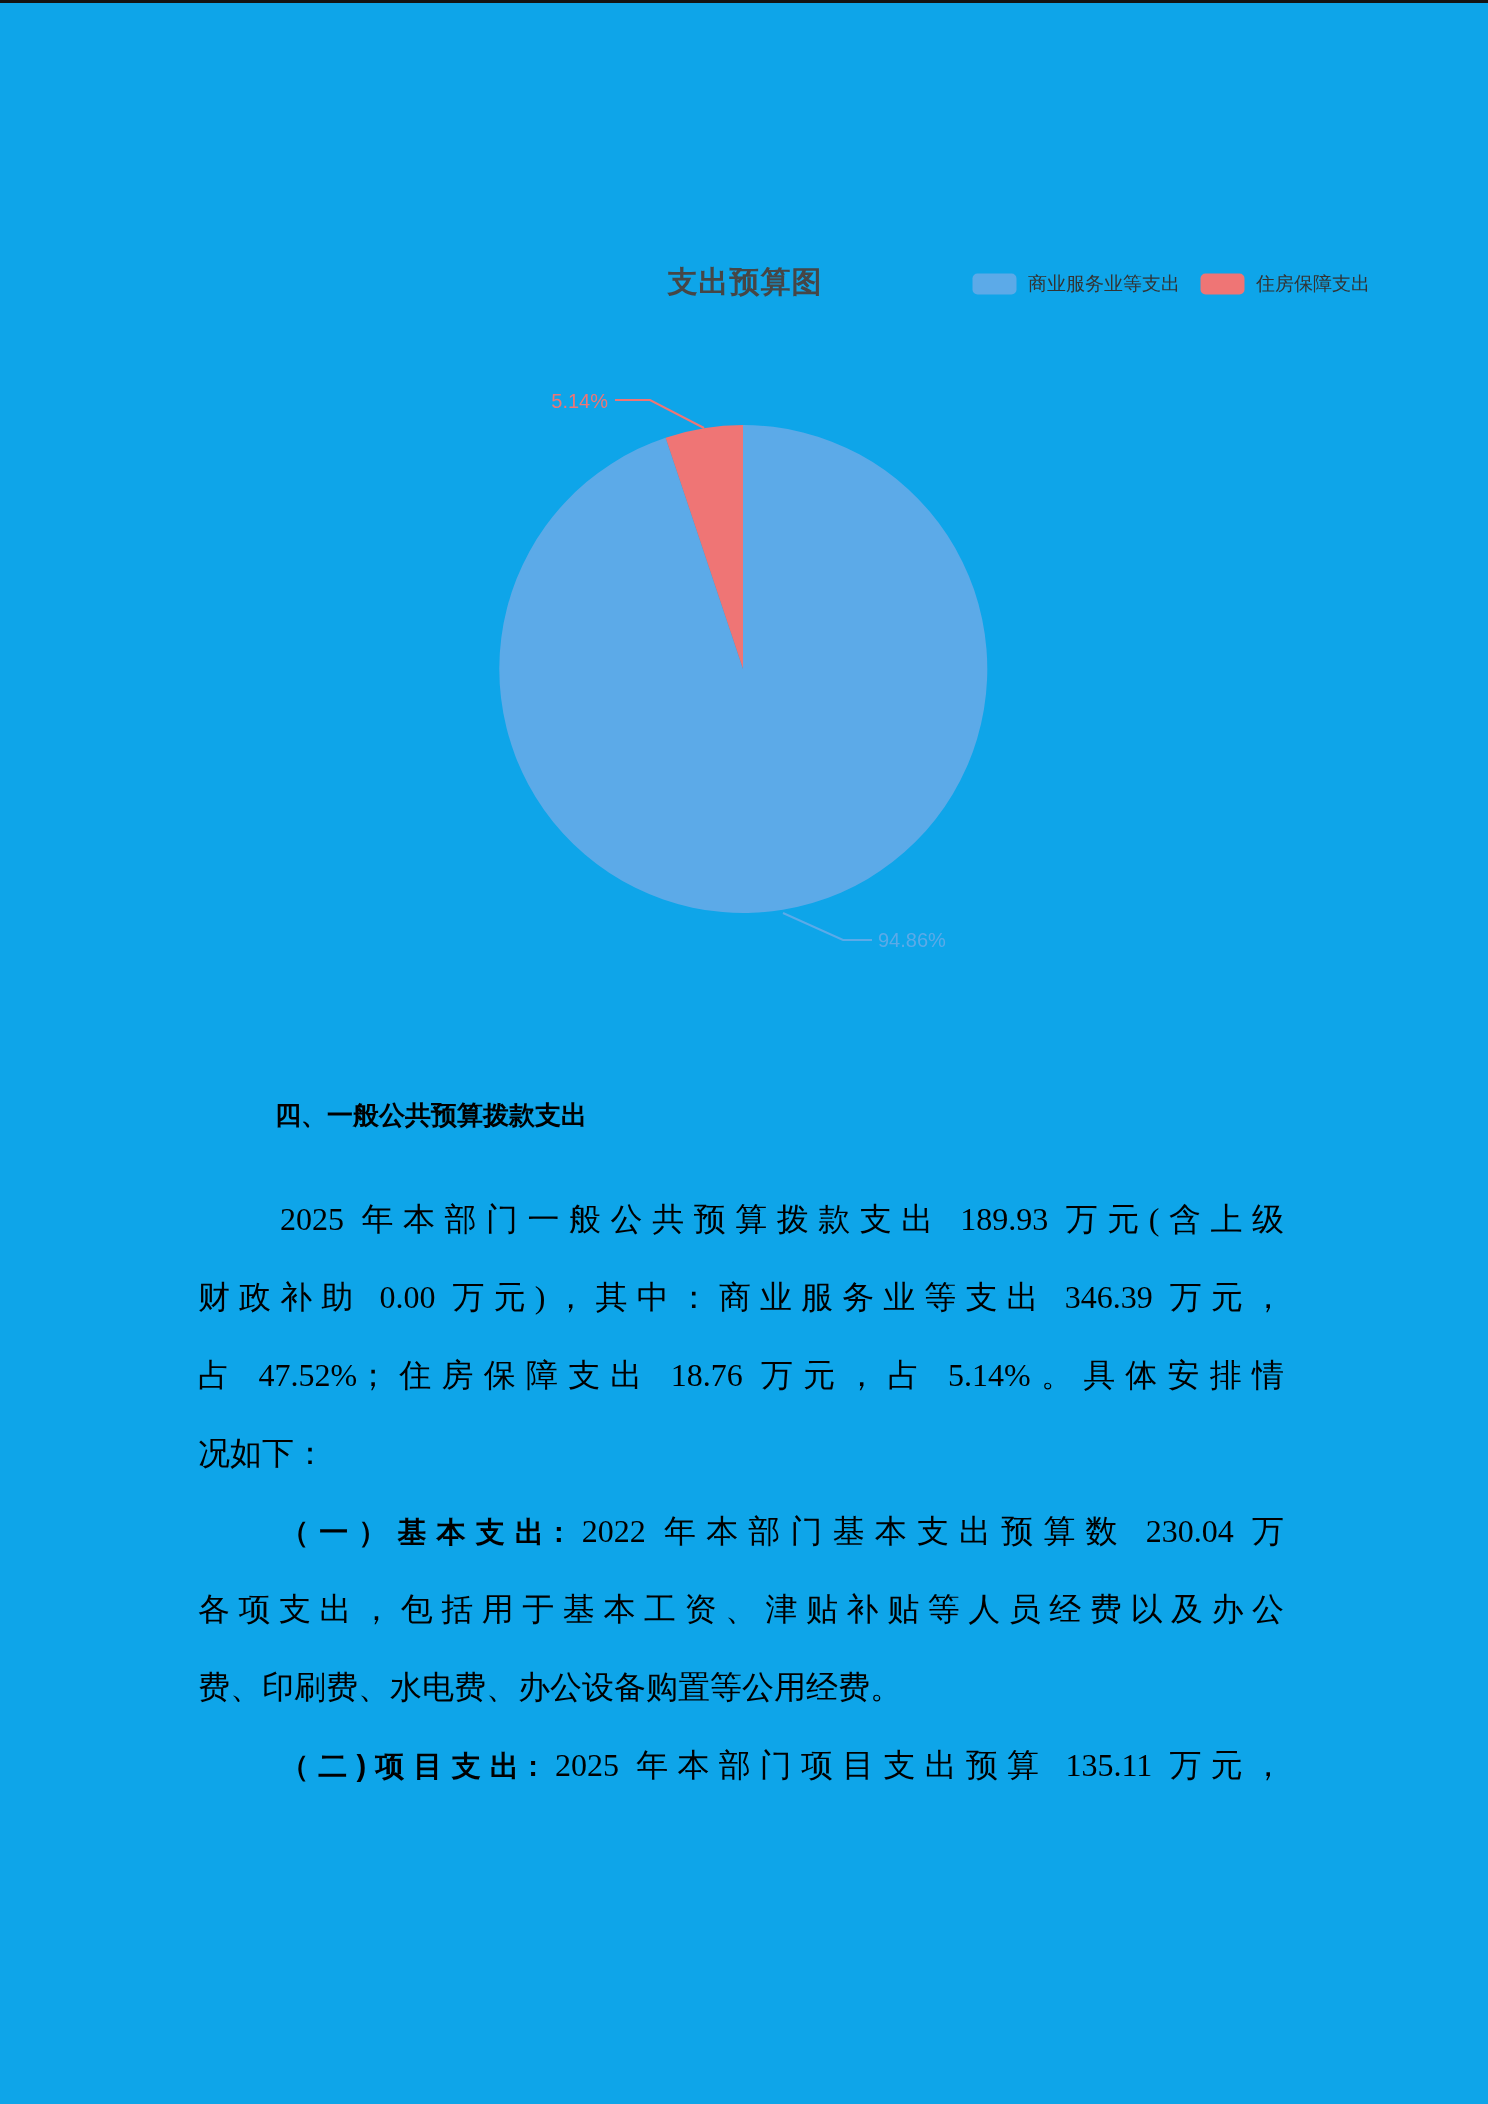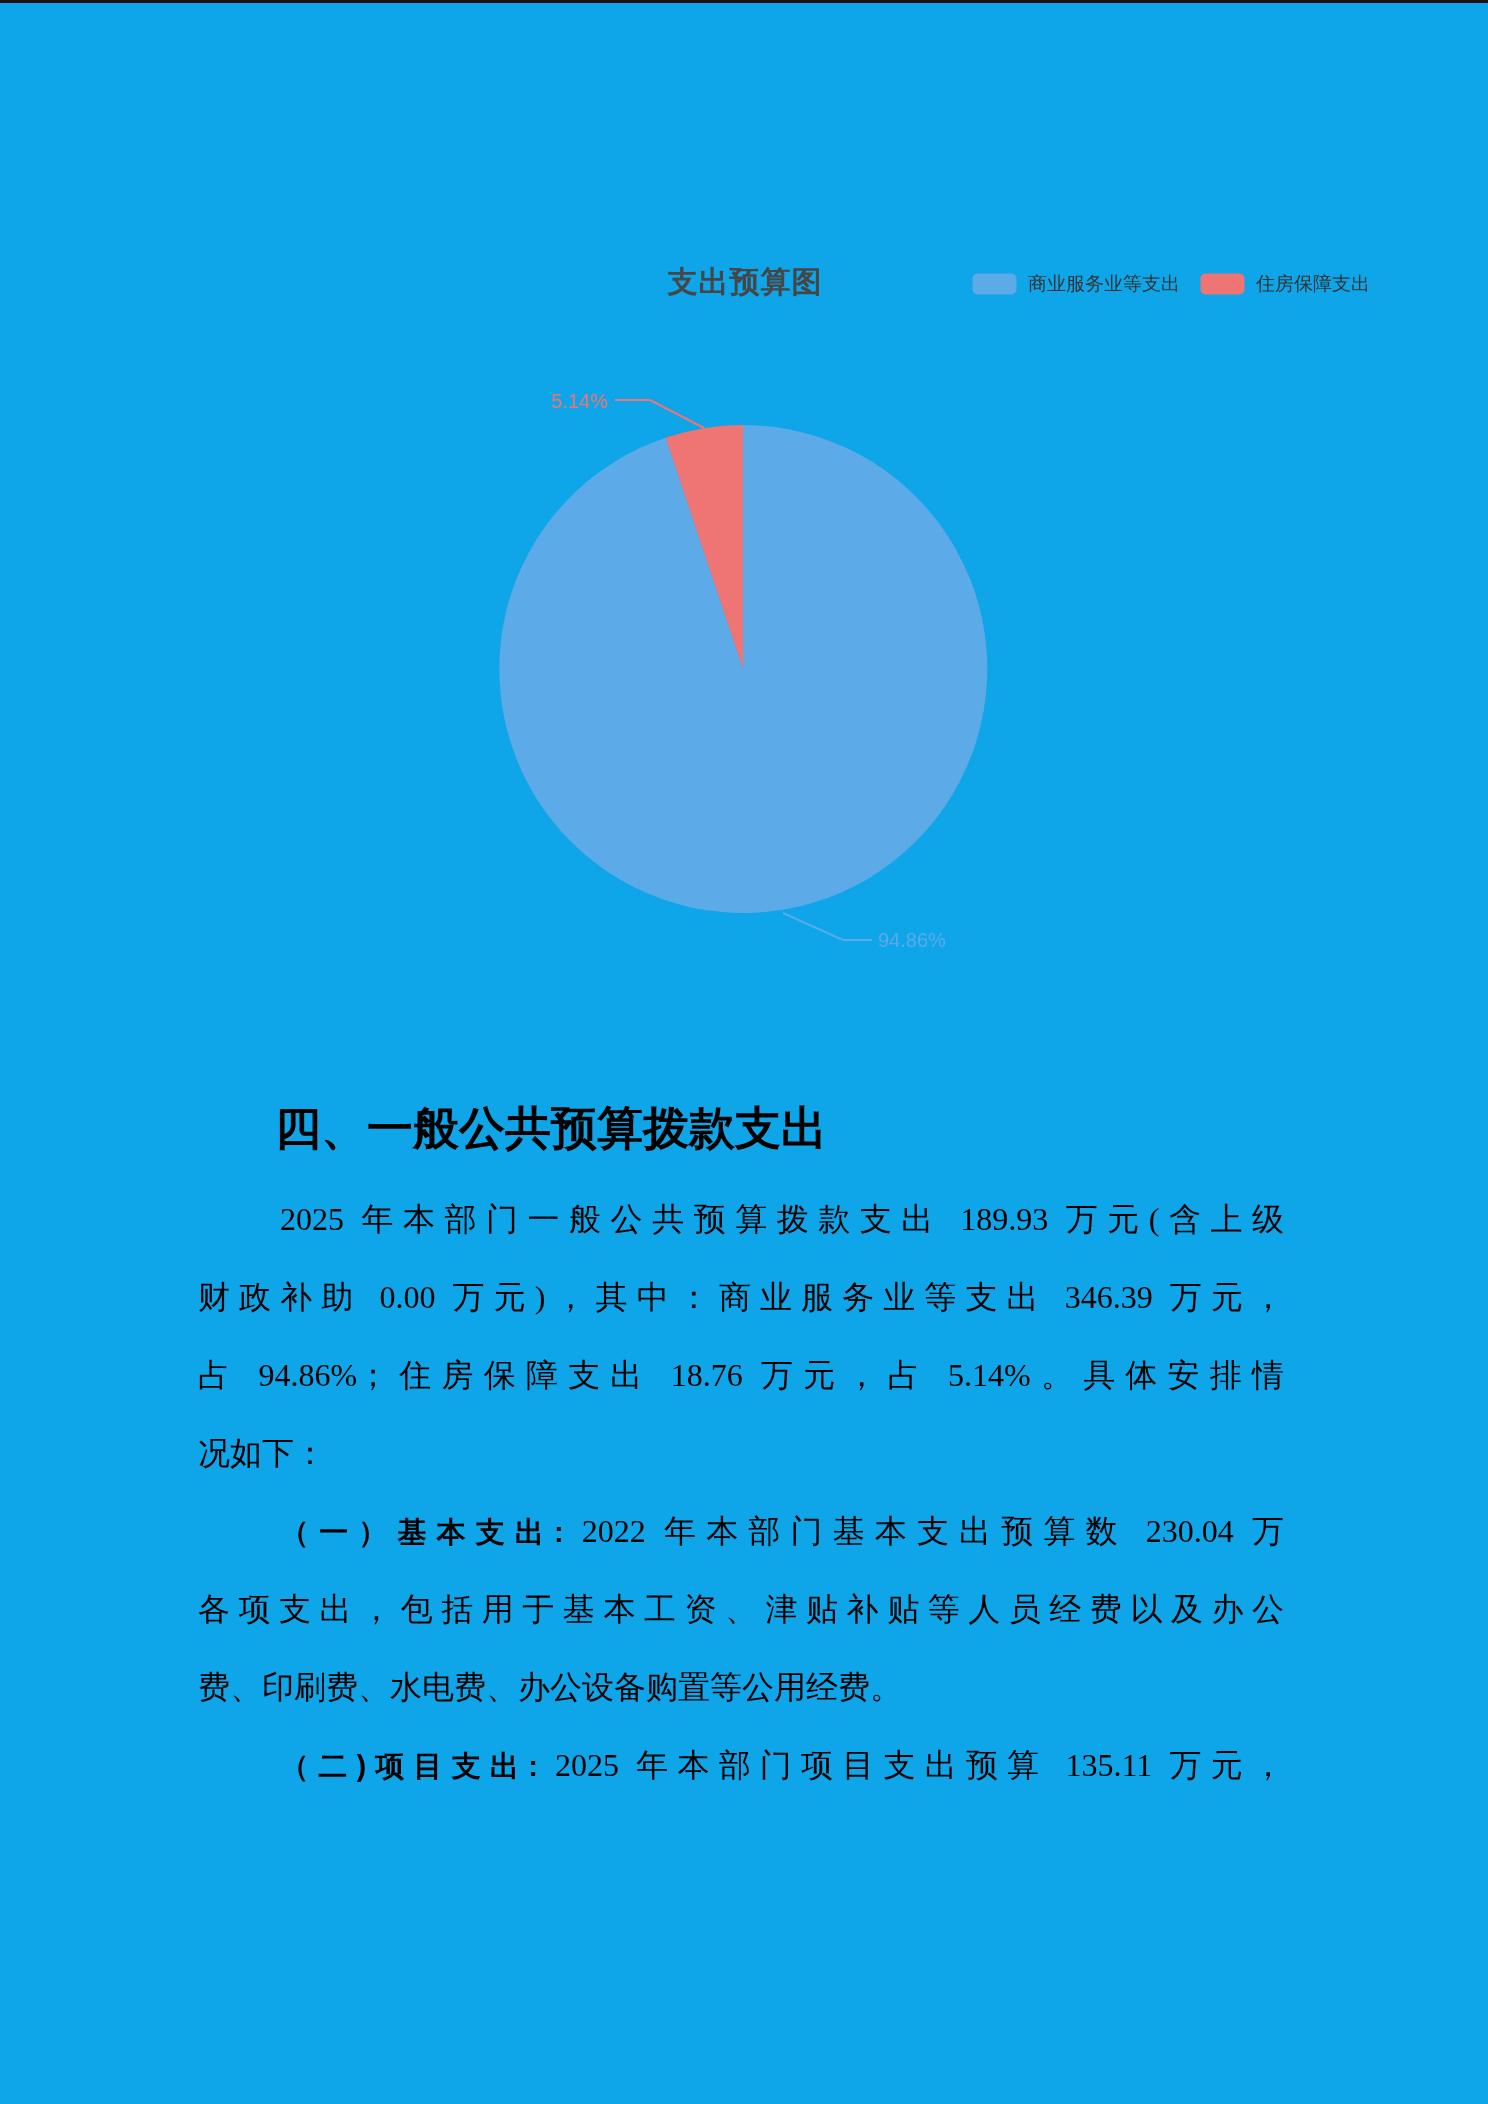--- a/index.html
+++ b/index.html
@@ -36,21 +36,21 @@
   }
   .pie-svg { position: absolute; left: 450px; top: 380px; }
   .pct-label {
     font-family: "Liberation Sans", "DejaVu Sans", sans-serif;
     font-size: 20px;
   }
   
   .doc-heading {
     position: absolute; left: 198px; top: 1098px; width: 1086px;
     font-family: "Liberation Sans", "DejaVu Sans", sans-serif;
-    font-size: 46px; font-weight: 700; color: #000000;
+    font-size: 26px; font-weight: 700; color: #000000;
     padding-left: 77px; box-sizing: border-box;
   }
   .doc-body {
     position: absolute; left: 198px; top: 1180px; width: 1086px;
     font-size: 32px; color: #000000;
   }
   .line { height: 78px; line-height: 78px; }
   .line.j { text-align: justify; text-align-last: justify; }
   .line.indent { text-indent: 82px; }
   .run-in {
@@ -98,21 +98,21 @@
   <div class="doc-heading">四、一般公共预算拨款支出</div>
 
   <div class="doc-body">
     <div class="line j indent">
       <span>2025 年本部门一般公共预算拨款支出 189.93 万元(含上级</span>
     </div>
     <div class="line j">
       <span>财政补助 0.00 万元)，其中：商业服务业等支出 346.39 万元，</span>
     </div>
     <div class="line j">
-      <span>占 94.86%；住房保障支出 18.76 万元，占 5.14%。具体安排情</span>
+      <span>占 47.52%；住房保障支出 18.76 万元，占 5.14%。具体安排情</span>
     </div>
     <div class="line">
       <span>况如下：</span>
     </div>
     <div class="line j indent">
       <span class="run-in">（一）基本支出:</span><span> 2022 年本部门基本支出预算数 230.04 万</span>
     </div>
     <div class="line j">
       <span>各项支出，包括用于基本工资、津贴补贴等人员经费以及办公</span>
     </div>

